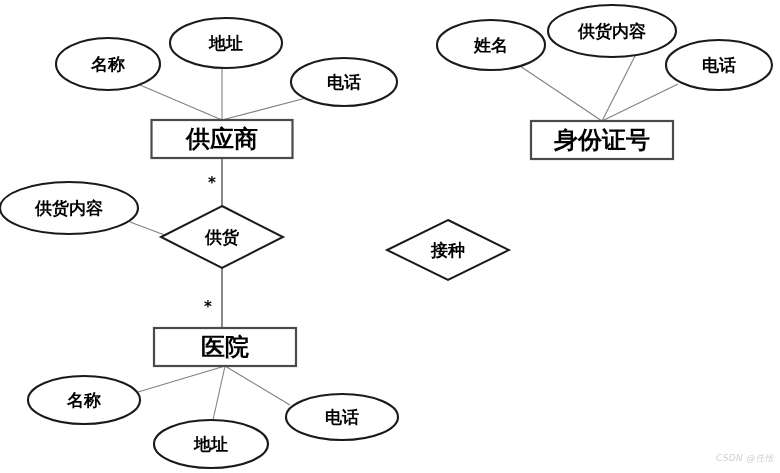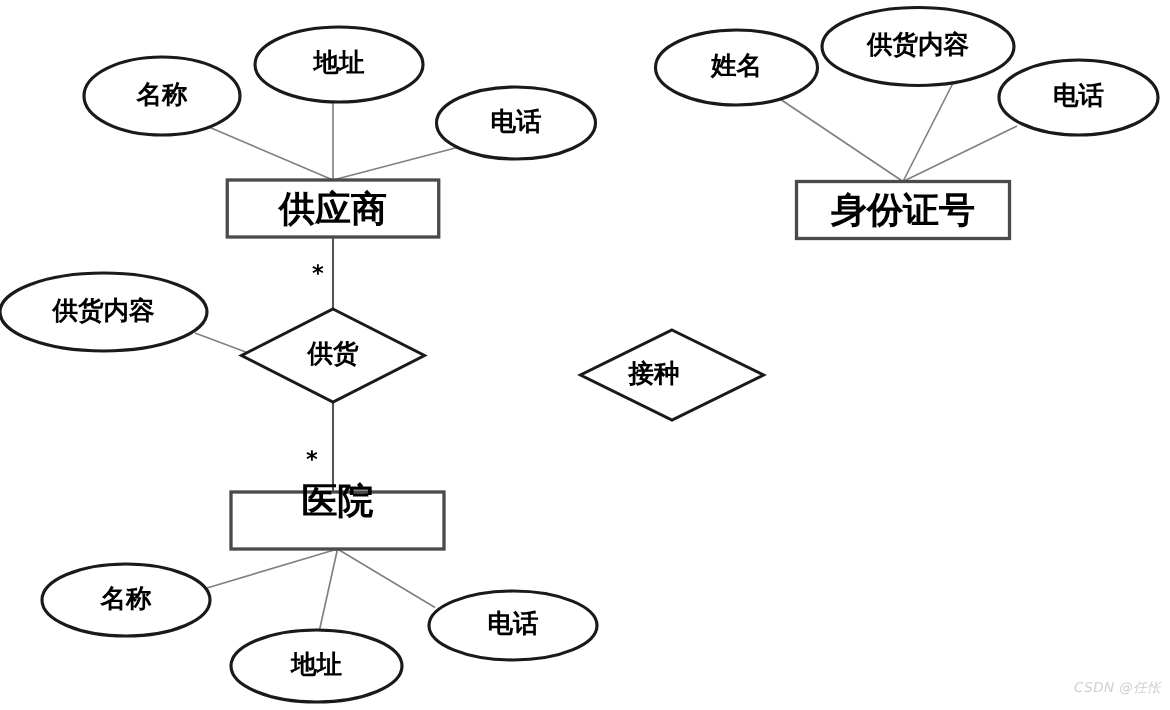--- a/index.html
+++ b/index.html
@@ -126,22 +126,22 @@
       <div class="node-label label-attr" style="left: 344px; top: 82px;">电话</div>
       <div class="node-label label-attr" style="left: 491px; top: 45px;">姓名</div>
       <div class="node-label label-attr" style="left: 612px; top: 31px;">供货内容</div>
       <div class="node-label label-attr" style="left: 719px; top: 65px;">电话</div>
       <div class="node-label label-attr" style="left: 69px; top: 208px;">供货内容</div>
       <div class="node-label label-attr" style="left: 84px; top: 400px;">名称</div>
       <div class="node-label label-attr" style="left: 211px; top: 444px;">地址</div>
       <div class="node-label label-attr" style="left: 342px; top: 417px;">电话</div>
       <div class="node-label label-entity" style="left: 222px; top: 139px;">供应商</div>
       <div class="node-label label-entity" style="left: 602px; top: 140px;">身份证号</div>
-      <div class="node-label label-entity" style="left: 225px; top: 334px; text-align: right;">医院</div>
+      <div class="node-label label-entity" style="left: 225px; top: 347px; text-align: right;">医院</div>
       <div class="node-label label-rel" style="left: 222px; top: 237px;">供货</div>
-      <div class="node-label label-rel" style="left: 436px; top: 250px;">接种</div>
+      <div class="node-label label-rel" style="left: 448px; top: 250px;">接种</div>
       <div class="card-marker" style="left: 212px; top: 183px;">*</div>
       <div class="card-marker" style="left: 208px; top: 307px;">*</div>
     </div>
 
   <div class="watermark" style="left: 716px; top: 452px; color: rgb(207, 207, 207); font-style: italic;">CSDN @任怅</div>
 
 </div>
 
 </body></html>

